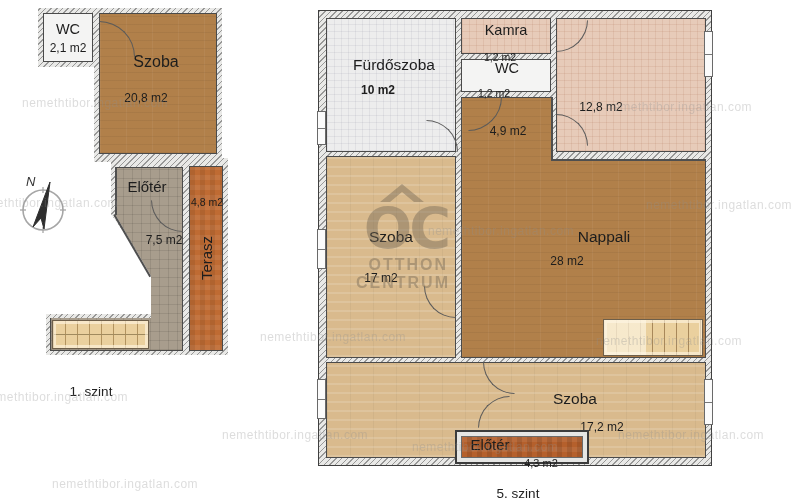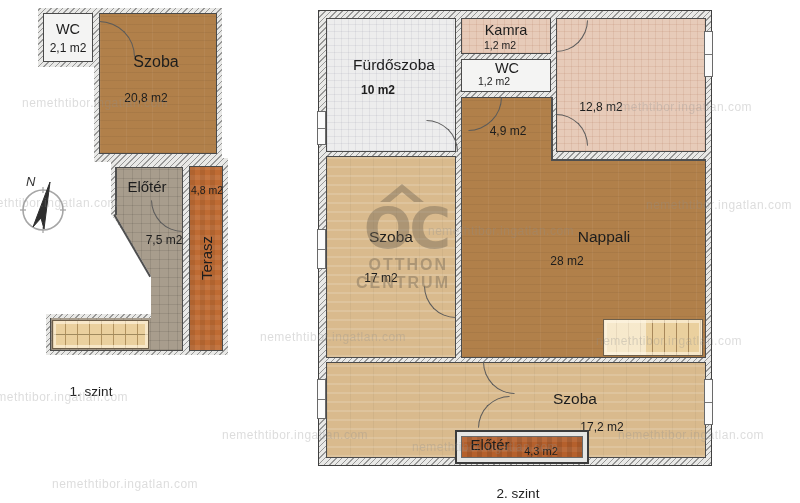--- a/index.html
+++ b/index.html
@@ -53,21 +53,21 @@
     background-color:#b5602c;
     background-image:repeating-linear-gradient(90deg, rgba(0,0,0,.10) 0 5px, transparent 5px 10px),
                      repeating-linear-gradient(0deg, rgba(255,255,255,.07) 0 5px, transparent 5px 10px);
   }
 
   
   .lbl { position:absolute; transform:translate(-50%,-50%); white-space:nowrap;
          color:#1d1d1d; pointer-events:none; }
   .name  { font-size:14.5px; }
   .area  { font-size:12px; }
-  .area-sm { font-size:10.5px; }
+  .area-sm { font-size:10.5px;margin-top:12px; }
   .vert  { transform:translate(-50%,-50%) rotate(-90deg); font-size:15px; }
   .level { position:absolute; font-size:13.5px; color:#222; text-align:center; }
 
   
   .arc { position:absolute; border:1.6px solid #5a5a5a; background:transparent; }
   .arc-tr { border-left-color:transparent; border-bottom-color:transparent; border-top-right-radius:100%; }
   .arc-tl { border-right-color:transparent; border-bottom-color:transparent; border-top-left-radius:100%; }
   .arc-br { border-left-color:transparent; border-top-color:transparent; border-bottom-right-radius:100%; }
   .arc-bl { border-right-color:transparent; border-top-color:transparent; border-bottom-left-radius:100%; }
 
@@ -207,21 +207,21 @@
     <div class="lbl name" style="left:73px;  top:227px; font-size:15.5px;">Szoba</div>
     <div class="lbl area" style="left:63px;  top:268px;">17 m2</div>
     <div class="lbl name" style="left:286px; top:227px; font-size:15.5px;">Nappali</div>
     <div class="lbl area" style="left:249px; top:251px;">28 m2</div>
     <div class="lbl name" style="left:257px; top:389px; font-size:15.5px;">Szoba</div>
     <div class="lbl area" style="left:284px; top:417px;">17,2 m2</div>
     <div class="lbl name" style="left:172px; top:434px; z-index:8; font-size:15px;">Előtér</div>
     <div class="lbl area-sm" style="left:223px; top:441px; z-index:8; font-size:11px;">4,3 m2</div>
   </div>
 
-  <div class="level" style="left:480px; top:486px; width:76px;">2. szint</div>
+  <div class="level" style="left:480px; top:486px; width:76px;">5. szint</div>
 
   <div class="brand">
     <svg class="roof" width="44" height="18" viewBox="0 0 44 18">
       <polygon points="0,18 22,0 44,18 34,18 22,8 10,18" fill="currentColor"></polygon>
     </svg>
     <div class="oc">OC</div>
     <div class="bline">OTTHON</div>
     <div class="bline">CENTRUM</div>
   </div>
 

